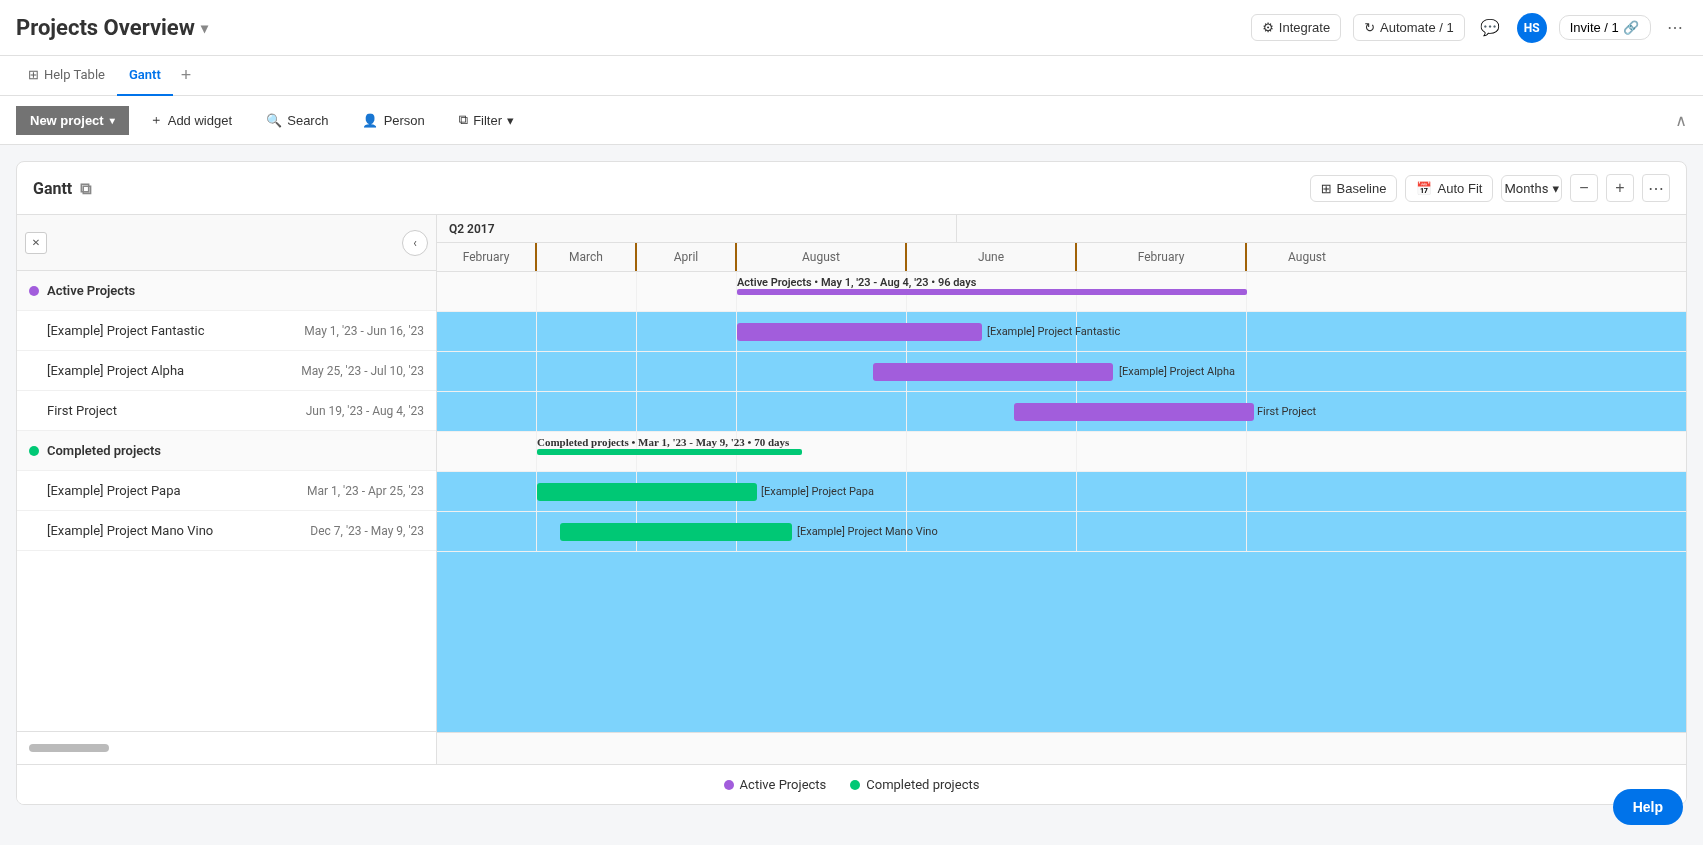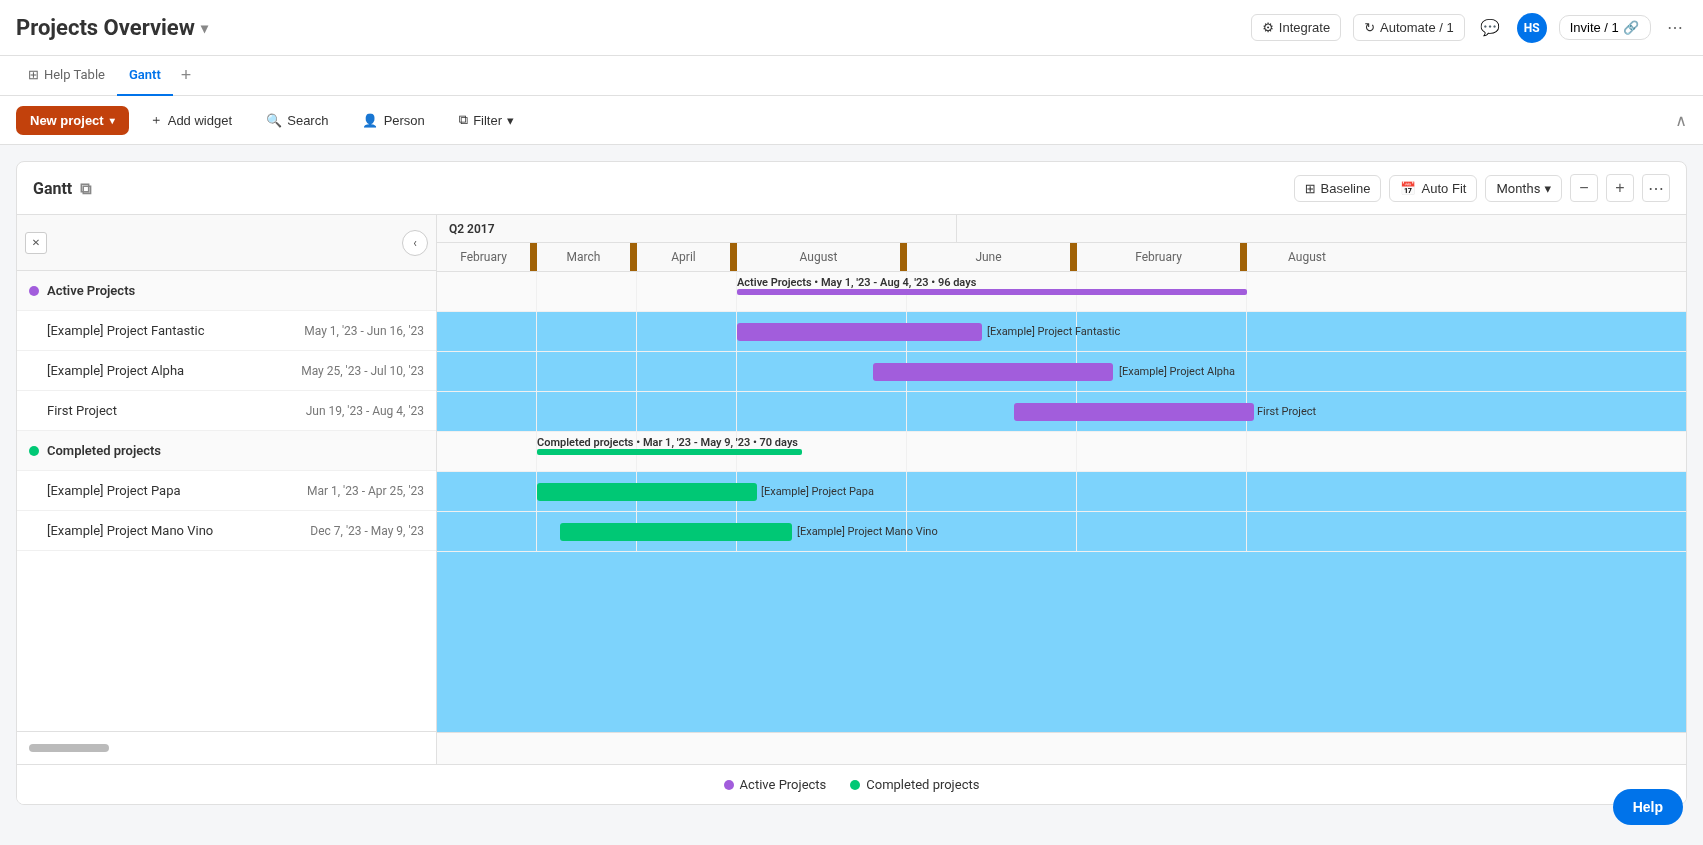--- a/index.html
+++ b/index.html
@@ -114,24 +114,24 @@
       padding: 8px 16px;
       gap: 8px;
       justify-content: space-between;
     }
     .toolbar-left {
       display: flex;
       align-items: center;
       gap: 8px;
     }
     .new-project-btn {
-      background: #c2410c;
+      background: #737373;
       color: #fff;
       border: none;
-      border-radius: 7px;
+      border-radius: 0;
       padding: 7px 14px;
       font-size: 13px;
       font-weight: 600;
       cursor: pointer;
       display: flex;
       align-items: center;
       gap: 6px;
     }
     .new-project-btn .chevron {
       font-size: 10px;
@@ -202,21 +202,21 @@
       border: 1px solid #ddd;
       background: #fff;
       cursor: pointer;
       font-size: 13px;
       color: #333;
     }
     .months-dropdown {
       display: flex;
       align-items: center;
       gap: 4px;
-      padding: 5px 10px;
+      padding: 5px 2px;
       border-radius: 6px;
       border: 1px solid #ddd;
       background: #fff;
       cursor: pointer;
       font-size: 13px;
     }
     .zoom-btn {
       width: 28px;
       height: 28px;
       display: flex;
@@ -362,21 +362,21 @@
       padding: 0 12px;
       font-size: 12px;
       font-weight: 600;
       color: #333;
     }
     .month-row {
       display: flex;
       height: 28px;
     }
     .month-cell {
-      border-right: 7px solid #a16207;
+      border-right: 2px solid #a16207;
       display: flex;
       align-items: center;
       justify-content: center;
       font-size: 12px;
       color: #666;
     }
 
     
     .gantt-grid {
       position: relative;
@@ -655,21 +655,21 @@
             <div class="grid-col" style="width:100px;"></div>
             <div class="grid-col" style="width:170px;"></div>
             <div class="grid-col" style="width:170px;"></div>
             <div class="grid-col" style="width:170px;"></div>
             <div class="grid-col" style="width:120px;border-right:none;"></div>
 
             <div style="position:absolute;top:11px;left:577px;height:18px;background:#a25ddc;border-radius:3px;width:240px;"></div>
             <div style="position:absolute;top:11px;left:820px;height:18px;font-size:11px;color:#333;white-space:nowrap;line-height:18px;">First Project</div>
           </div>
 
-          <div class="grid-row group-row-bg" style="display:flex;position:relative;">
+          <div class="grid-row group-row-bg" style="display:flex;position:relative;font-family:Liberation Serif, serif;">
             <div class="grid-col" style="width:100px;"></div>
             <div class="grid-col" style="width:100px;"></div>
             <div class="grid-col" style="width:100px;"></div>
             <div class="grid-col" style="width:170px;"></div>
             <div class="grid-col" style="width:170px;"></div>
             <div class="grid-col" style="width:170px;"></div>
             <div class="grid-col" style="width:120px;border-right:none;"></div>
 
             <div style="position:absolute;top:17px;left:100px;height:6px;background:#00c875;border-radius:2px;width:265px;"></div>
             <div style="position:absolute;top:4px;left:100px;font-size:11px;font-weight:600;white-space:nowrap;color:#333;">Completed projects • Mar 1, '23 - May 9, '23 • 70 days</div>

